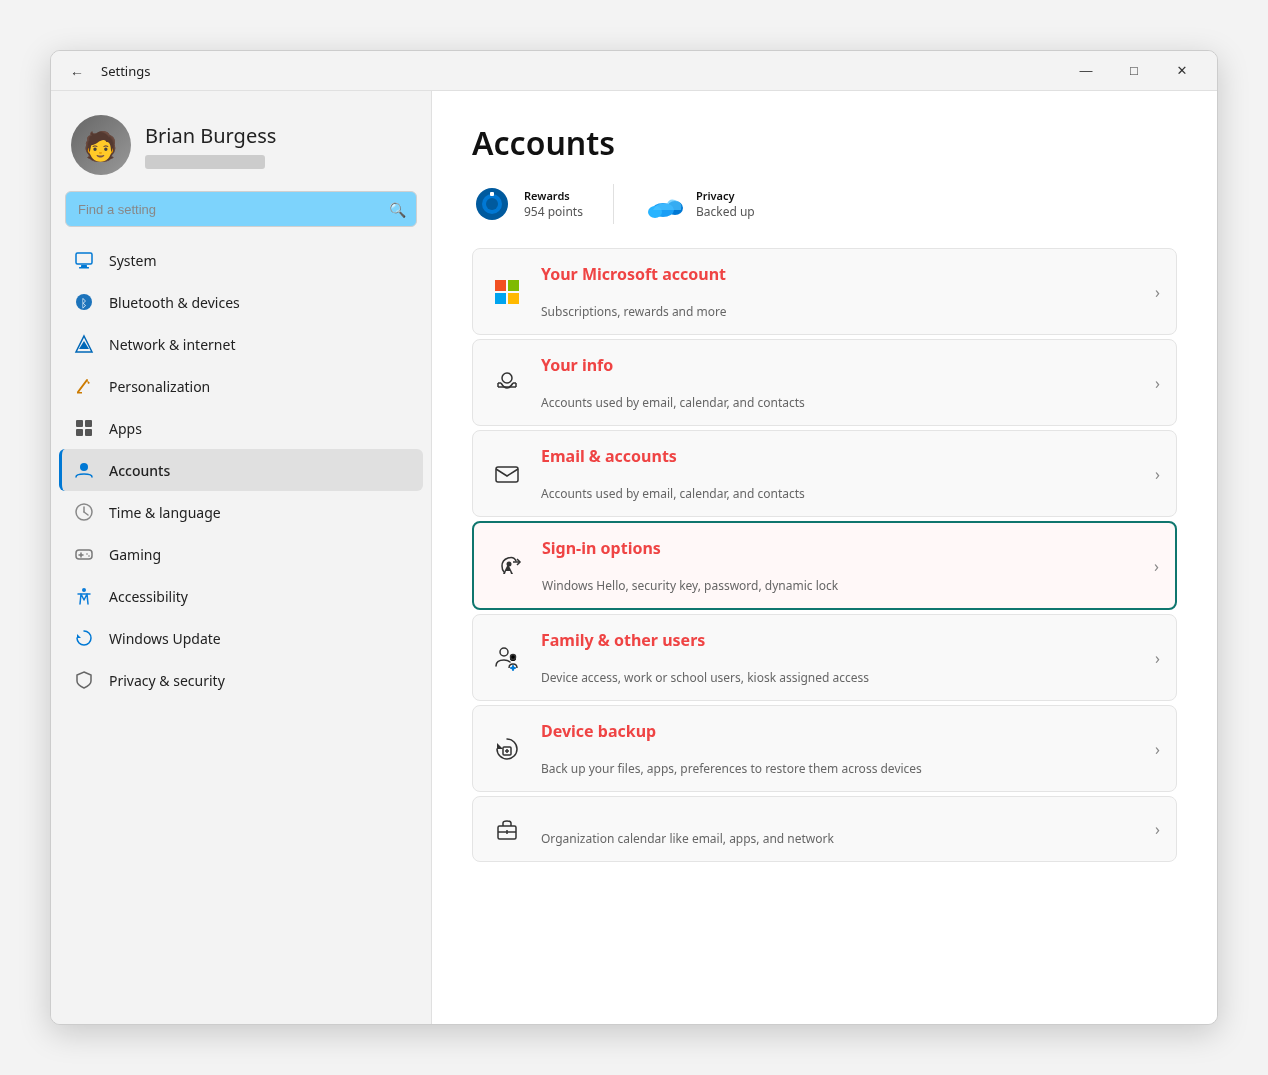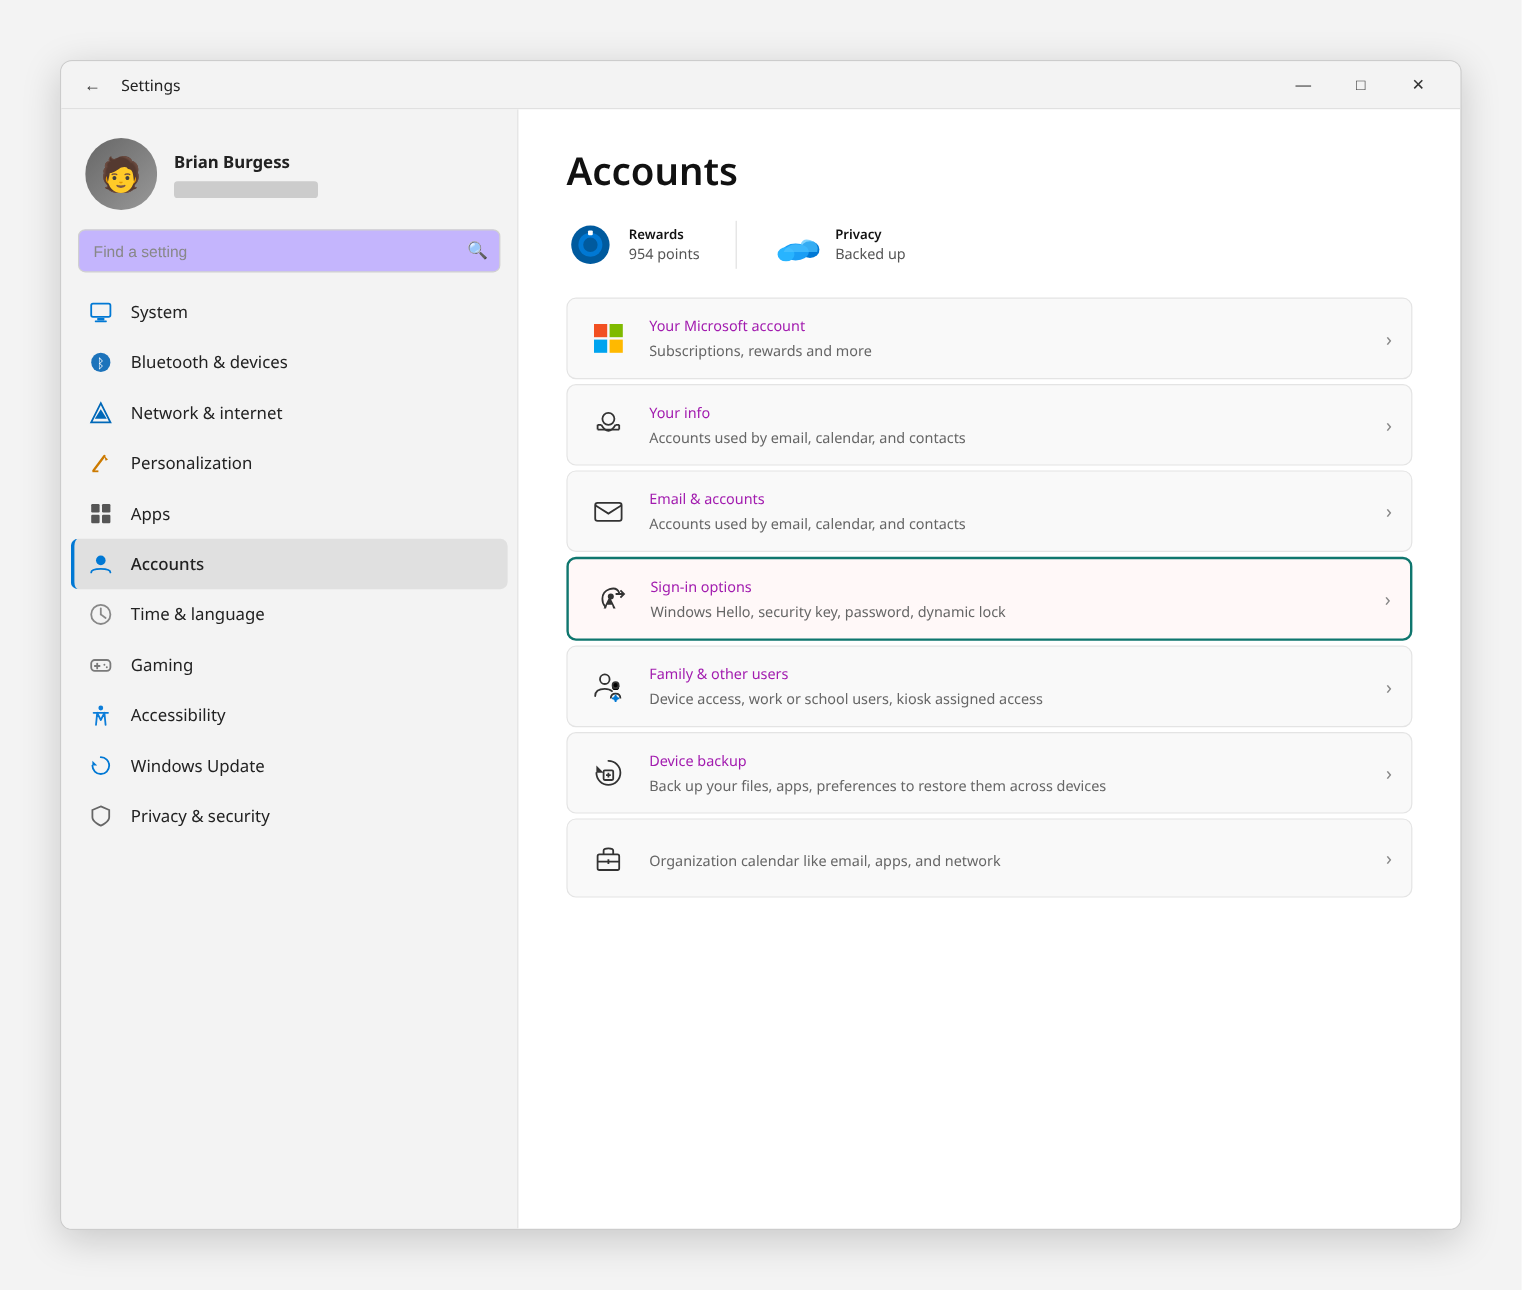--- a/index.html
+++ b/index.html
@@ -95,40 +95,40 @@
       flex-shrink: 0;
     }
     .avatar-img {
       width: 100%; height: 100%;
       background: linear-gradient(135deg, #666 0%, #999 100%);
       display: flex; align-items: center; justify-content: center;
       font-size: 28px;
       color: #fff;
     }
     .user-name {
-      font-size: 14px;
-      font-weight: 700;
+      font-size: 20px;
+      font-weight: 400;
       color: #222;
     }
     .user-bar {
       width: 120px; height: 14px;
       background: #ccc;
       border-radius: 3px;
       margin-top: 6px;
     }
     .search-box {
       margin: 0 14px 12px 14px;
       position: relative;
     }
     .search-input {
       width: 100%;
       height: 36px;
       border-radius: 6px;
       border: 1px solid #d0d0d0;
-      background: #c4b5fd;
+      background: #7dd3fc;
       padding: 0 36px 0 12px;
       font-size: 13px;
       color: #555;
       outline: none;
     }
     .search-input::placeholder { color: #888; }
     .search-icon {
       position: absolute;
       right: 10px;
       top: 50%;
@@ -233,28 +233,28 @@
       width: 36px; height: 36px;
       flex-shrink: 0;
       display: flex; align-items: center; justify-content: center;
       font-size: 20px;
       color: #333;
     }
     .settings-item-text {
       flex: 1;
     }
     .settings-item-title {
-      font-size: 12px;
-      font-weight: 400;
-      color: #a21caf;
+      font-size: 16px;
+      font-weight: 700;
+      color: #ef4444;
     }
     .settings-item-desc {
       font-size: 12px;
       color: #666;
-      margin-top: 4px;
+      margin-top: 18px;
     }
     .chevron {
       color: #888;
       font-size: 16px;
     }
     
     .main::-webkit-scrollbar { width: 10px; }
     .main::-webkit-scrollbar-thumb { background: #c0c0c0; border-radius: 5px; }
     .main::-webkit-scrollbar-track { background: #f0f0f0; }
     

